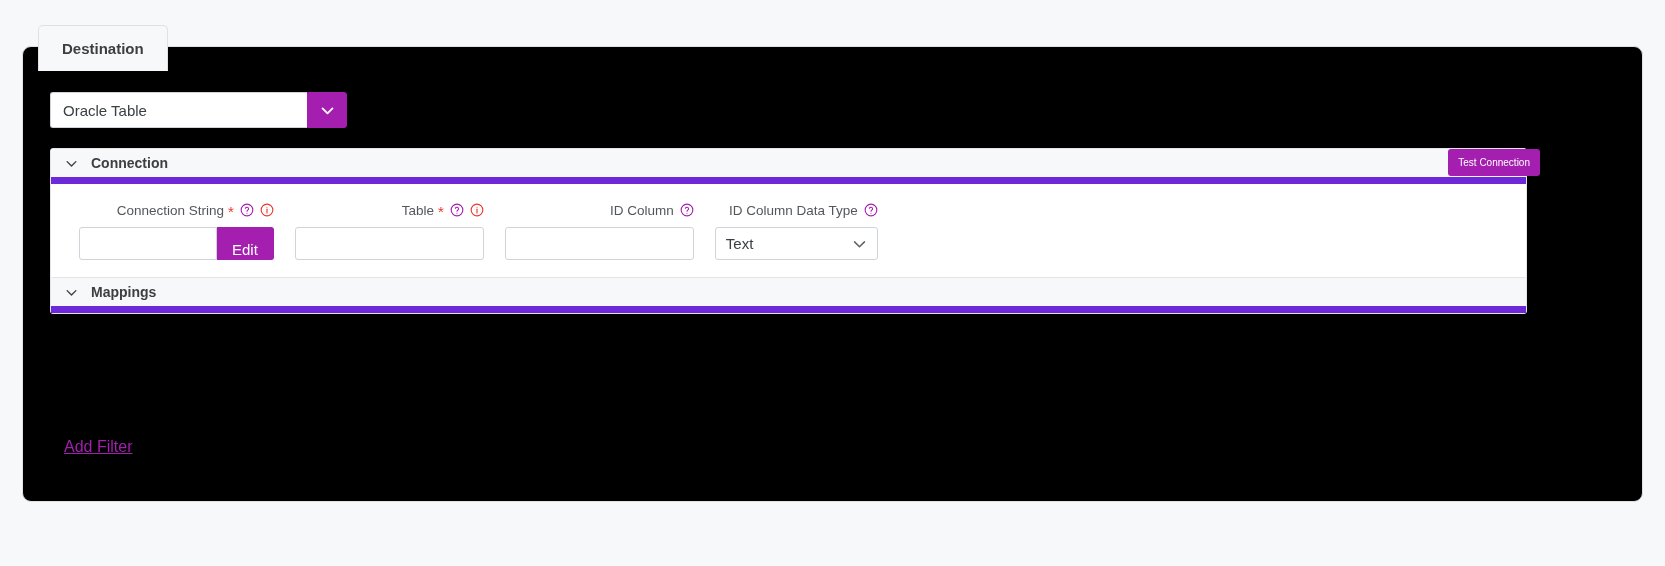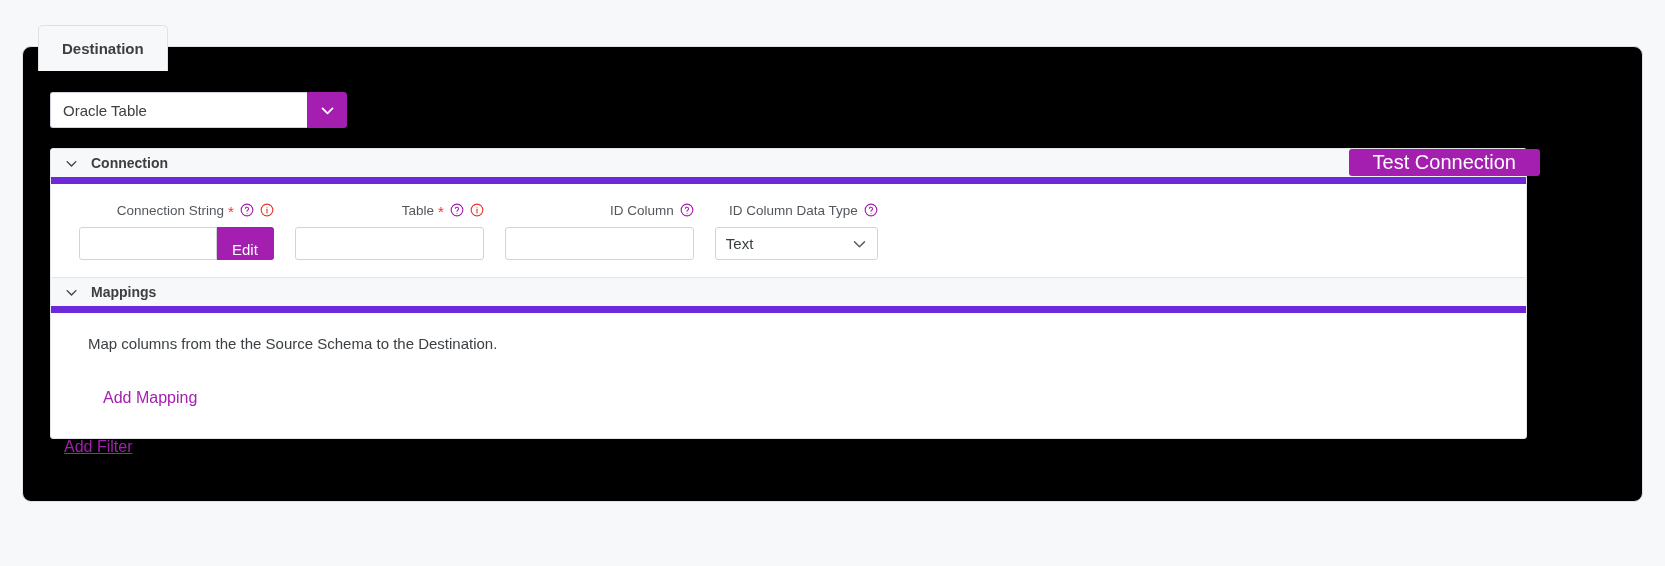--- a/index.html
+++ b/index.html
@@ -122,26 +122,26 @@
     font-size: 14px;
     font-weight: bold;
     color: #3c4043;
   }
 
   .test-conn-btn {
     position: absolute;
     right: -14px;
     top: 0px;
     height: 27px;
-    padding: 0 24px;
+    padding: 0 10px;
     background: #a41eb0;
     border: none;
     border-radius: 3px;
     color: #ffffff;
-    font-size: 20px;
+    font-size: 10px;
     font-family: "Liberation Sans", sans-serif;
     cursor: pointer;
     white-space: nowrap;
     line-height: 27px;
   }
 
   .section-body { padding: 18px 28px 24px 28px; }
 
   
   .fields-row { display: flex; gap: 21px; }
@@ -379,22 +379,18 @@
       </div>
     </div>
 
     <div class="section mappings">
       <div class="section-header">
         <svg class="chev-dark" width="15" height="15" viewBox="0 0 24 24" fill="none" stroke="#3c4043" stroke-width="2.2" stroke-linecap="round" stroke-linejoin="round">
           <polyline points="5 9 12 16 19 9"></polyline>
         </svg>
         <span class="section-title">Mappings</span>
       </div>
-      <div class="mappings-body">
-        <p class="mappings-text">Map columns from the the Source Schema to the Destination.</p>
-        <button class="link-btn">Add Mapping</button>
-      </div>
     </div>
 
     <button class="add-filter">Add Filter</button>
 
   </div>
 </div>
 
 </body></html>

